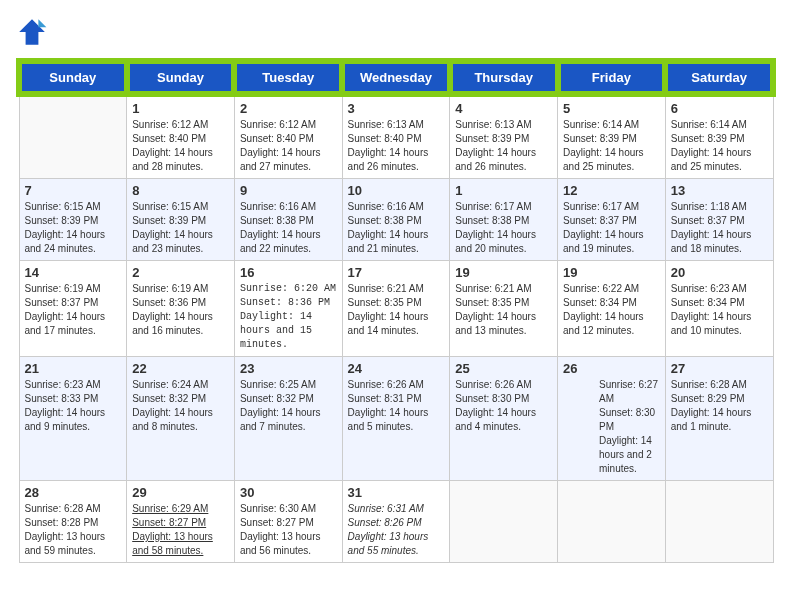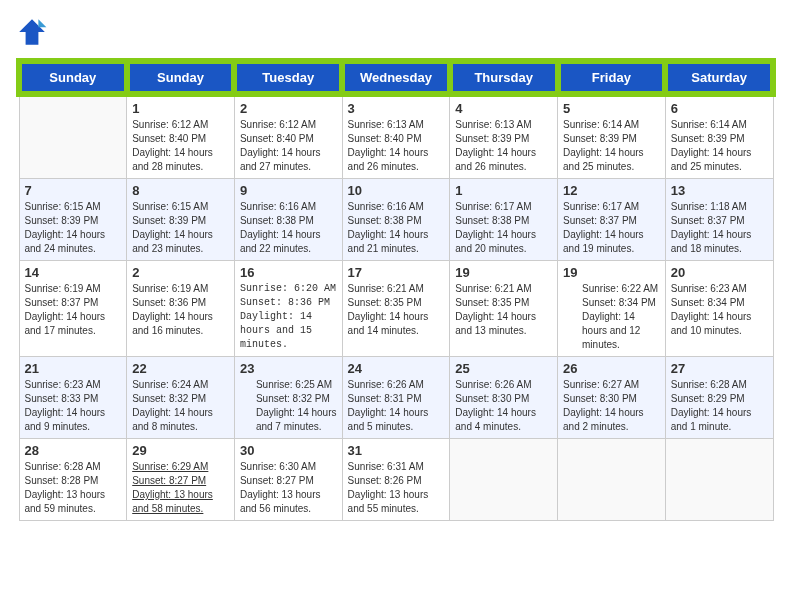--- a/index.html
+++ b/index.html
@@ -228,21 +228,21 @@
 Daylight: 14 hours and 14 minutes.</div>
         </td>
         <td>
           <span class="day-number">19</span>
           <div class="day-info" style="white-space: pre-line;">Sunrise: 6:21 AM
 Sunset: 8:35 PM
 Daylight: 14 hours and 13 minutes.</div>
         </td>
         <td>
           <span class="day-number">19</span>
-          <div class="day-info" style="white-space: pre-line; margin-left: 19px;">Sunrise: 6:22 AM
+          <div class="day-info" style="white-space: pre-line;">Sunrise: 6:22 AM
 Sunset: 8:34 PM
 Daylight: 14 hours and 12 minutes.</div>
         </td>
         <td>
           <span class="day-number">20</span>
           <div class="day-info" style="white-space: pre-line;">Sunrise: 6:23 AM
 Sunset: 8:34 PM
 Daylight: 14 hours and 10 minutes.</div>
         </td>
       </tr>
@@ -254,39 +254,39 @@
 Daylight: 14 hours and 9 minutes.</div>
         </td>
         <td>
           <span class="day-number">22</span>
           <div class="day-info" style="white-space: pre-line;">Sunrise: 6:24 AM
 Sunset: 8:32 PM
 Daylight: 14 hours and 8 minutes.</div>
         </td>
         <td>
           <span class="day-number">23</span>
-          <div class="day-info" style="white-space: pre-line; margin-left: 16px;">Sunrise: 6:25 AM
+          <div class="day-info" style="white-space: pre-line;">Sunrise: 6:25 AM
 Sunset: 8:32 PM
 Daylight: 14 hours and 7 minutes.</div>
         </td>
         <td>
           <span class="day-number">24</span>
           <div class="day-info" style="white-space: pre-line;">Sunrise: 6:26 AM
 Sunset: 8:31 PM
 Daylight: 14 hours and 5 minutes.</div>
         </td>
         <td>
           <span class="day-number">25</span>
           <div class="day-info" style="white-space: pre-line;">Sunrise: 6:26 AM
 Sunset: 8:30 PM
 Daylight: 14 hours and 4 minutes.</div>
         </td>
         <td>
           <span class="day-number">26</span>
-          <div class="day-info" style="white-space: pre-line;">Sunrise: 6:27 AM
+          <div class="day-info" style="white-space: pre-line; margin-left: 36px;">Sunrise: 6:27 AM
 Sunset: 8:30 PM
 Daylight: 14 hours and 2 minutes.</div>
         </td>
         <td>
           <span class="day-number">27</span>
           <div class="day-info" style="white-space: pre-line;">Sunrise: 6:28 AM
 Sunset: 8:29 PM
 Daylight: 14 hours and 1 minute.</div>
         </td>
       </tr>
@@ -304,21 +304,21 @@
 Daylight: 13 hours and 58 minutes.</div>
         </td>
         <td>
           <span class="day-number">30</span>
           <div class="day-info" style="white-space: pre-line;">Sunrise: 6:30 AM
 Sunset: 8:27 PM
 Daylight: 13 hours and 56 minutes.</div>
         </td>
         <td>
           <span class="day-number">31</span>
-          <div class="day-info" style="white-space: pre-line;">Sunrise: 6:31 AM
+          <div class="day-info" style="white-space: pre-line; font-style: italic;">Sunrise: 6:31 AM
 Sunset: 8:26 PM
 Daylight: 13 hours and 55 minutes.</div>
         </td>
         <td class="empty"></td>
         <td class="empty"></td>
         <td class="empty"></td>
       </tr>
     </tbody>
 </table>
 

